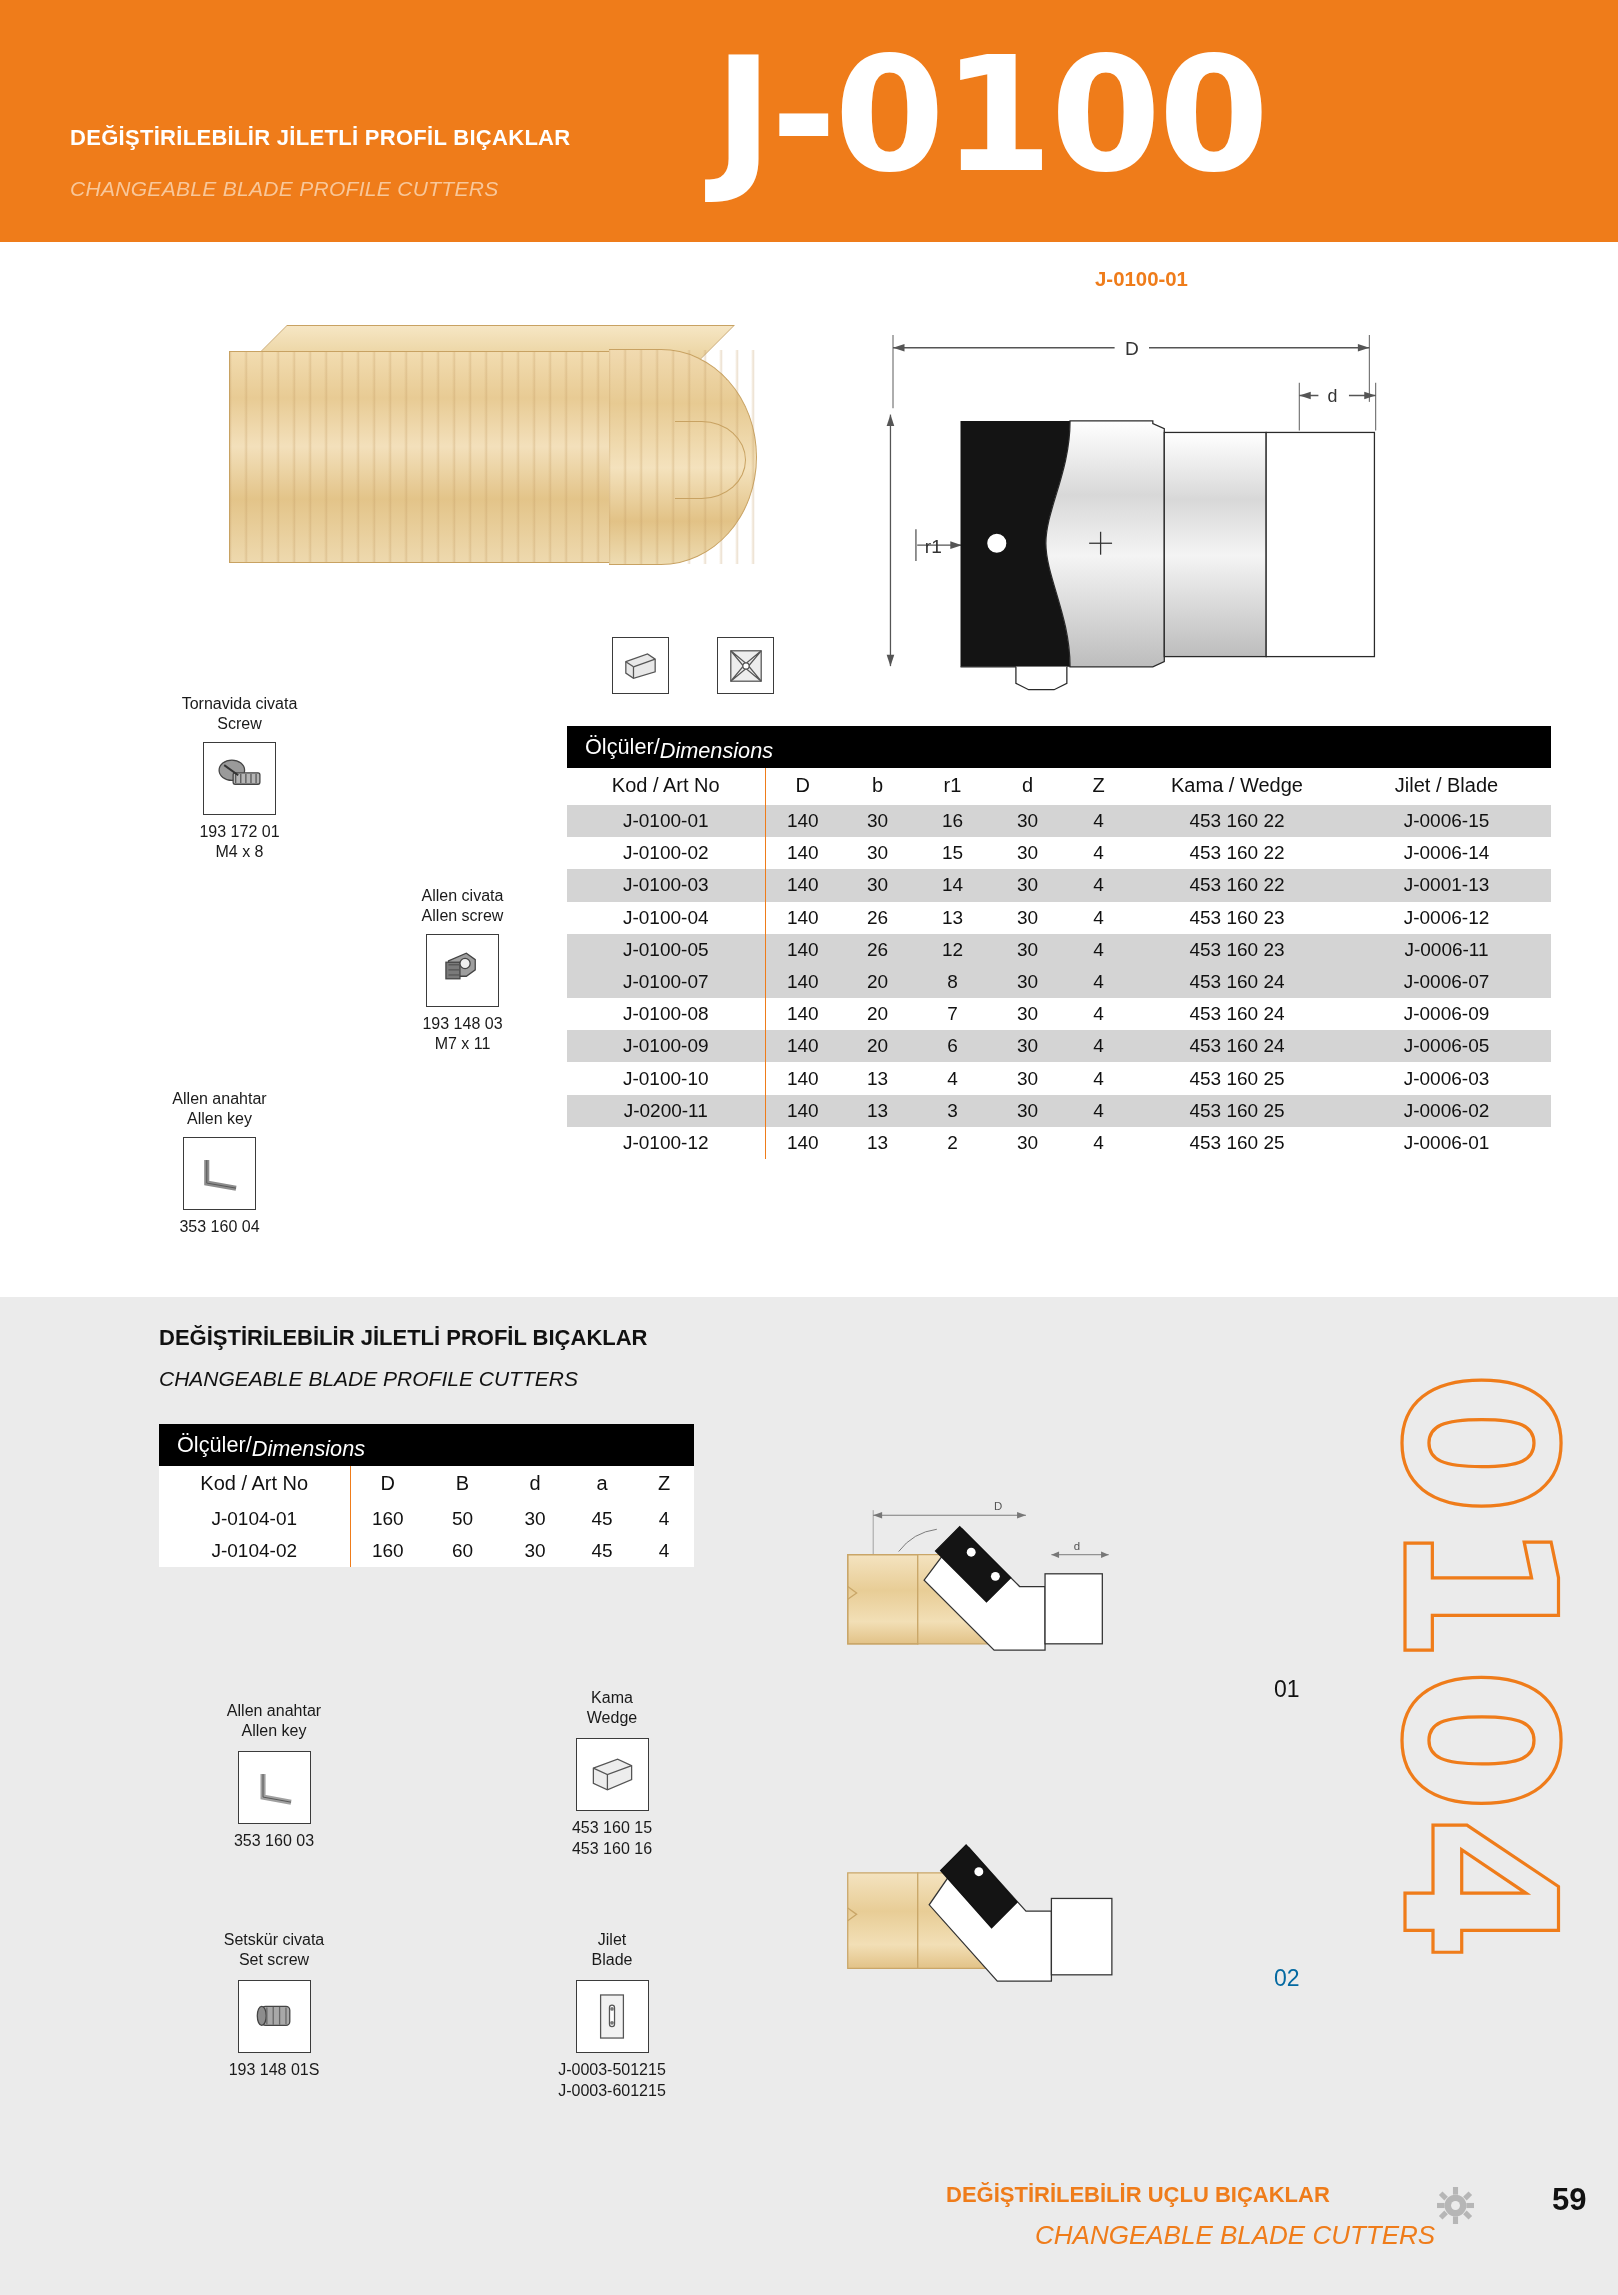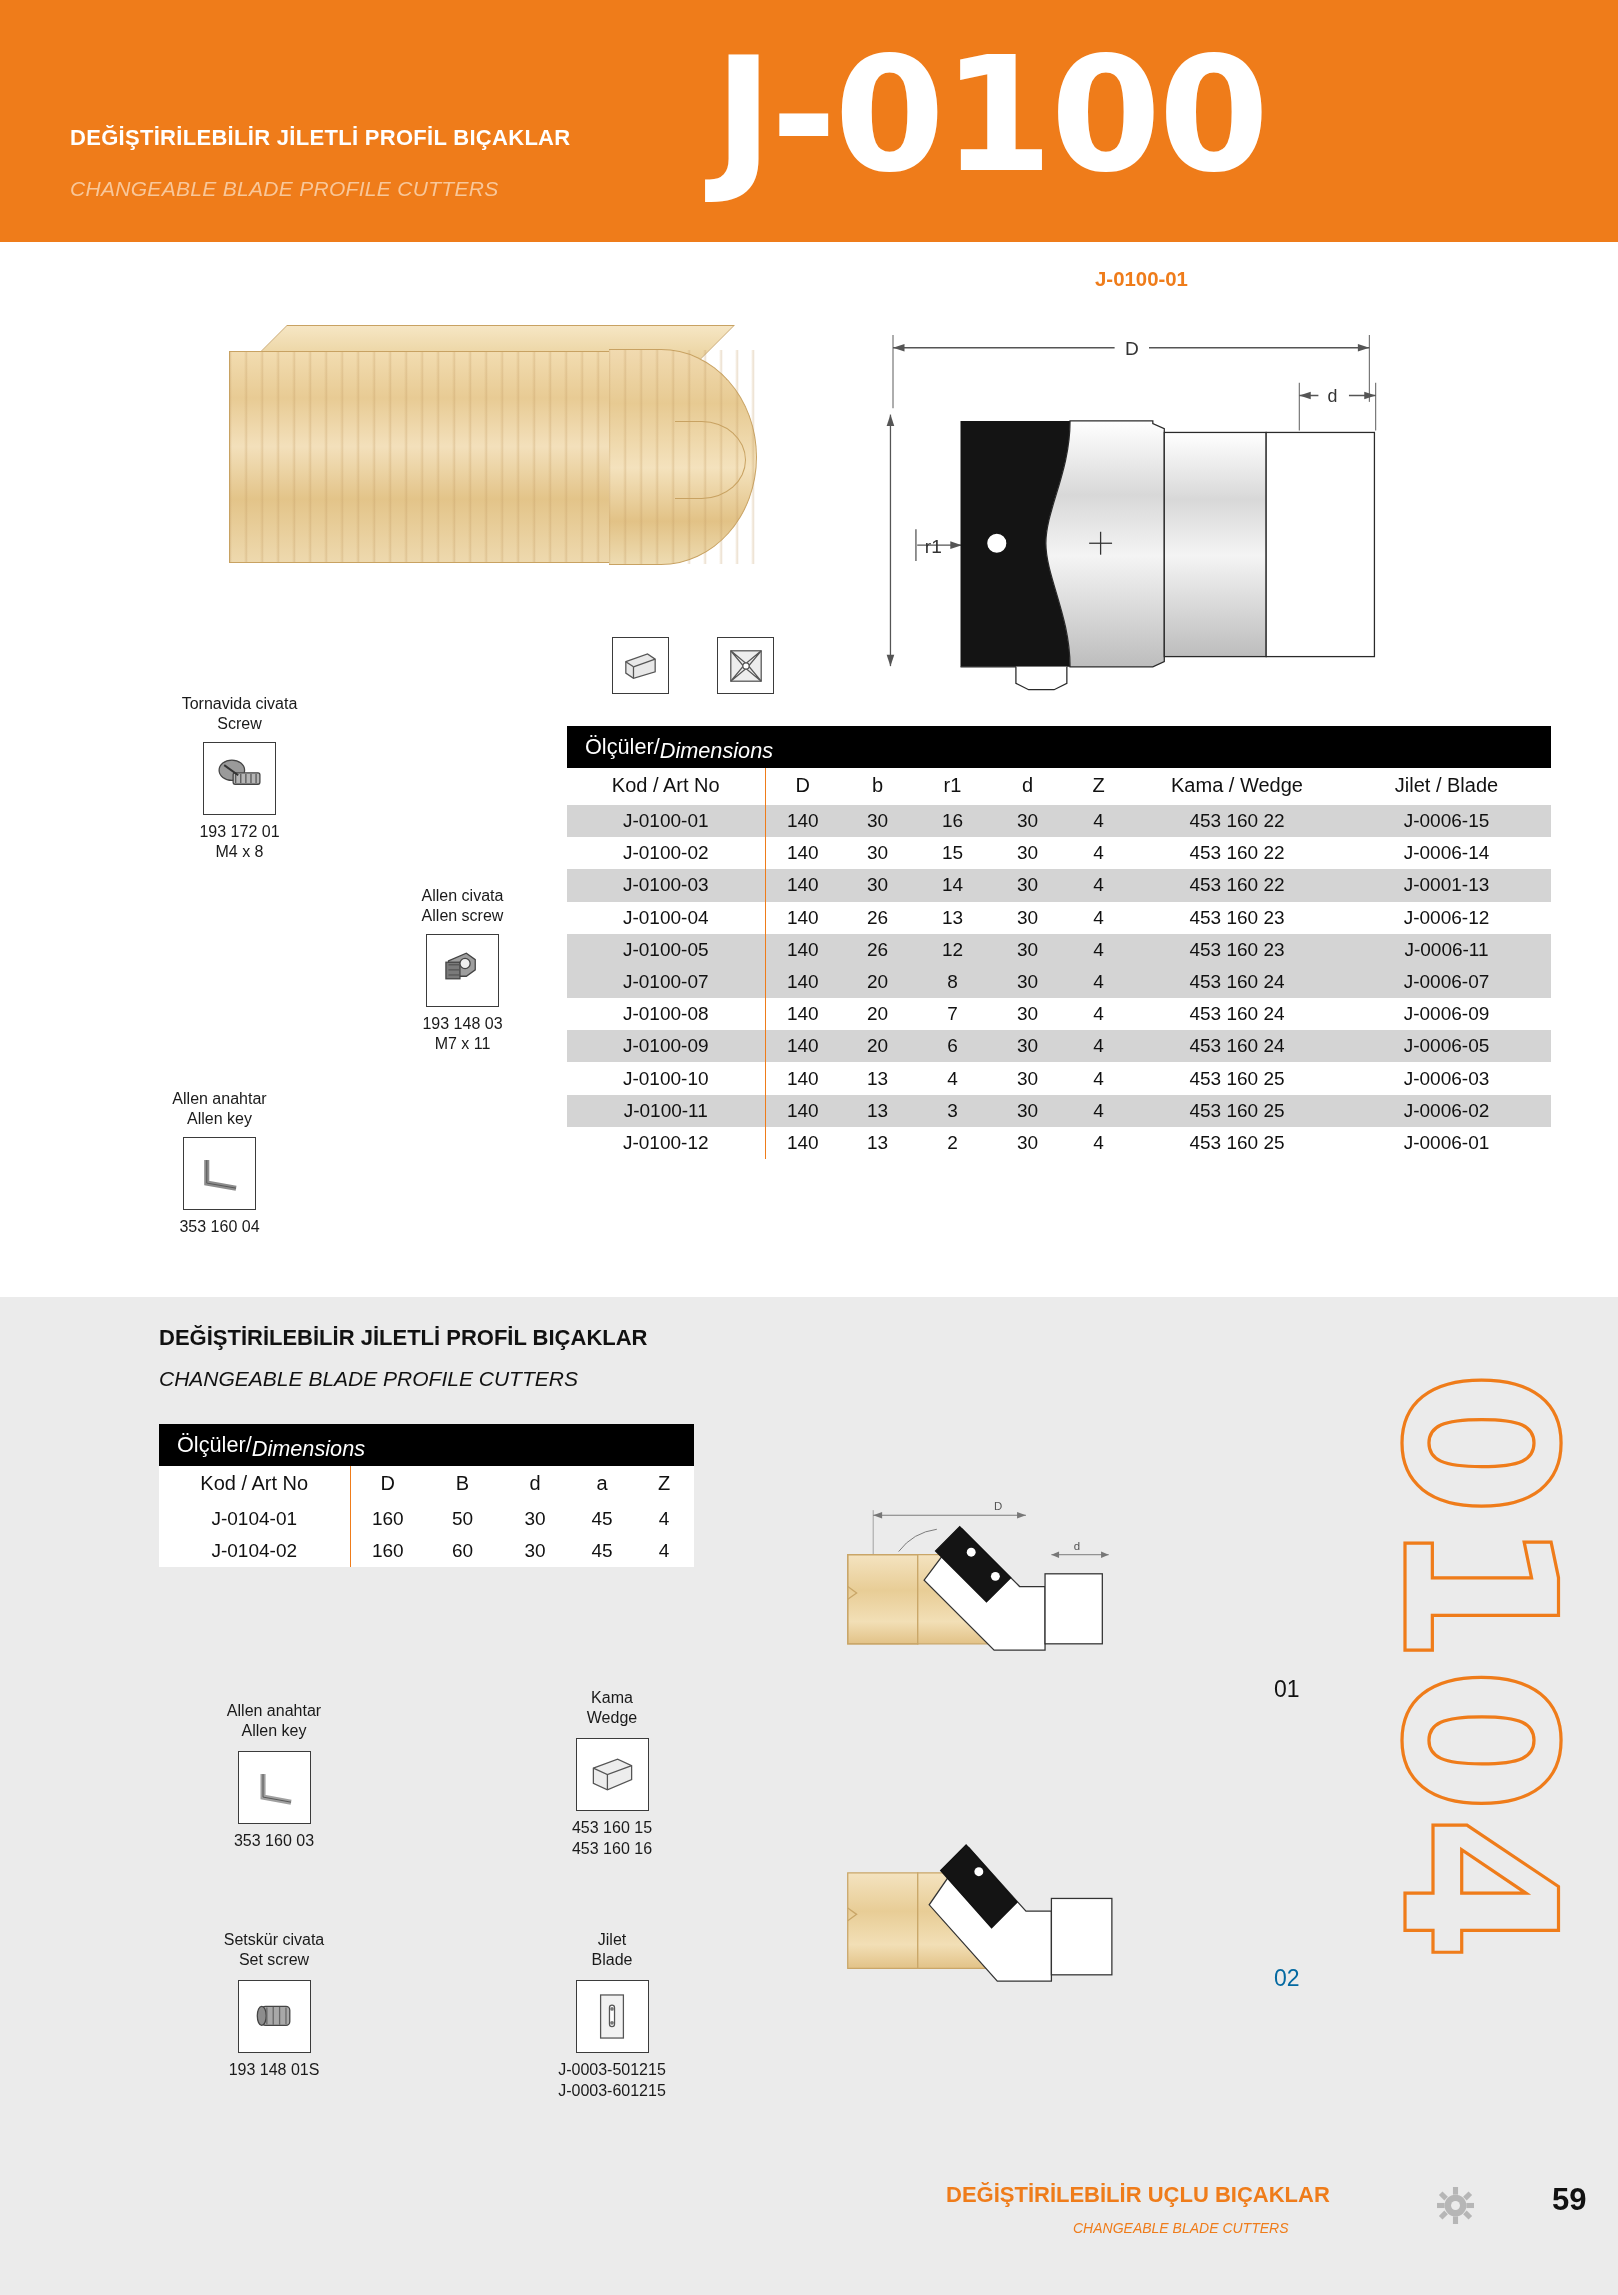--- a/index.html
+++ b/index.html
@@ -126,21 +126,21 @@
     line-height:191px;
   }
 
   
   .footer-tr{
     position:absolute;left:946px;top:2182px;
     font-size:22px;font-weight:bold;color:#ef7c1a;
   }
   .footer-en{
     position:absolute;left:1035px;top:2220px;
-    font-size:14px;font-style:italic;color:#ef7c1a;margin-left:38px;
+    font-size:26px;font-style:italic;color:#ef7c1a;
   }
   .pageno{
     position:absolute;left:1552px;top:2182px;
     font-size:31px;font-weight:bold;color:#111;
   }
   .gear{
     position:absolute;left:1437px;top:2187px;width:37px;height:37px;
   }
   .orange-rule{
     position:absolute;left:0;top:1287px;width:1618px;height:9px;background:#ffffff;
@@ -397,21 +397,21 @@
         <td class="sep">J-0100-10</td>
         <td>140</td>
         <td>13</td>
         <td>4</td>
         <td>30</td>
         <td>4</td>
         <td>453 160 25</td>
         <td>J-0006-03</td>
       </tr>
       <tr class="alt">
-        <td class="sep">J-0100-11</td>
+        <td class="sep">J-0200-11</td>
         <td>140</td>
         <td>13</td>
         <td>3</td>
         <td>30</td>
         <td>4</td>
         <td>453 160 25</td>
         <td>J-0006-02</td>
       </tr>
       <tr>
         <td class="sep">J-0100-12</td>

